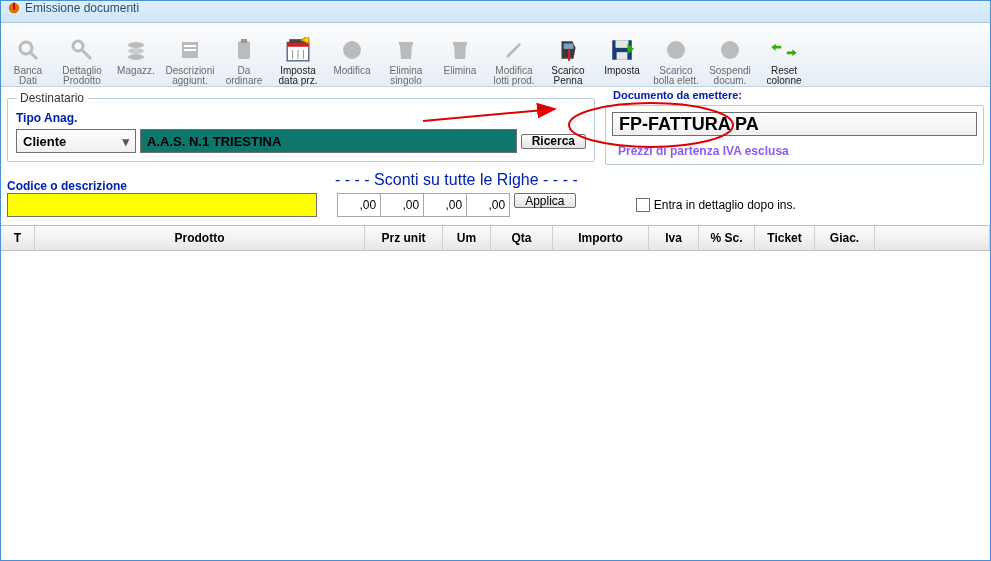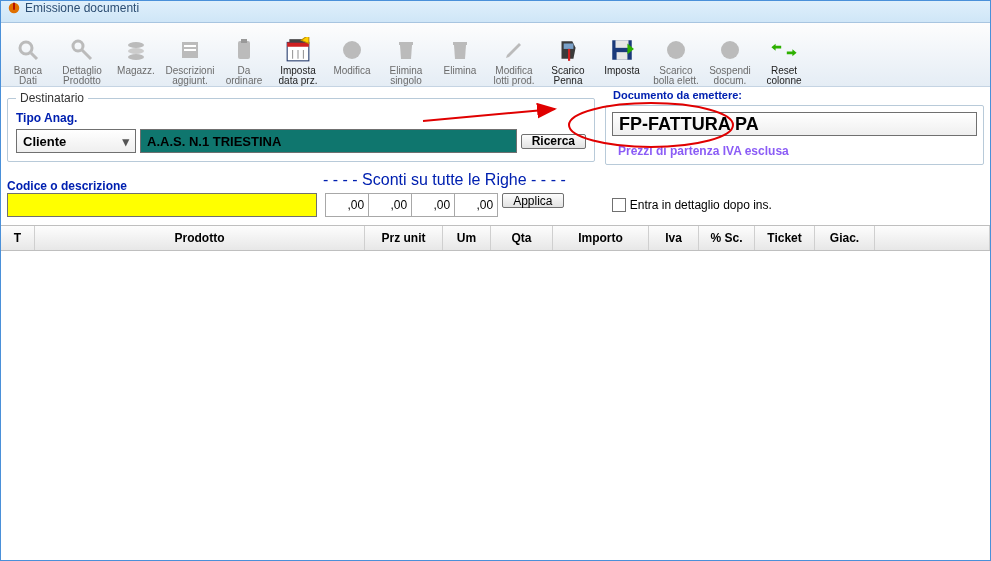--- a/index.html
+++ b/index.html
@@ -144,21 +144,21 @@
     font-size: 18px;
     font-weight: bold;
     width: 100%;
   }
   .red-label { color: #8b5cf6; font-weight: bold; font-size: 12px; margin: 8px 0 0 6px; }
 
   .second-row {
     display: flex;
     align-items: flex-end;
     padding: 4px 20px 6px 6px;
-    gap: 6px;
+    gap: 18px;
   }
   .codice-box { display: flex; flex-direction: column; }
   .yellow-input {
     width: 310px;
     height: 24px;
     background: #ffff00;
     border: 1px solid #707070;
   }
   .sconti-area { display: flex; flex-direction: column; align-items: center; }
   .sconti-lbl { color: #0020b0; font-size: 16px; margin-bottom: 4px; }

